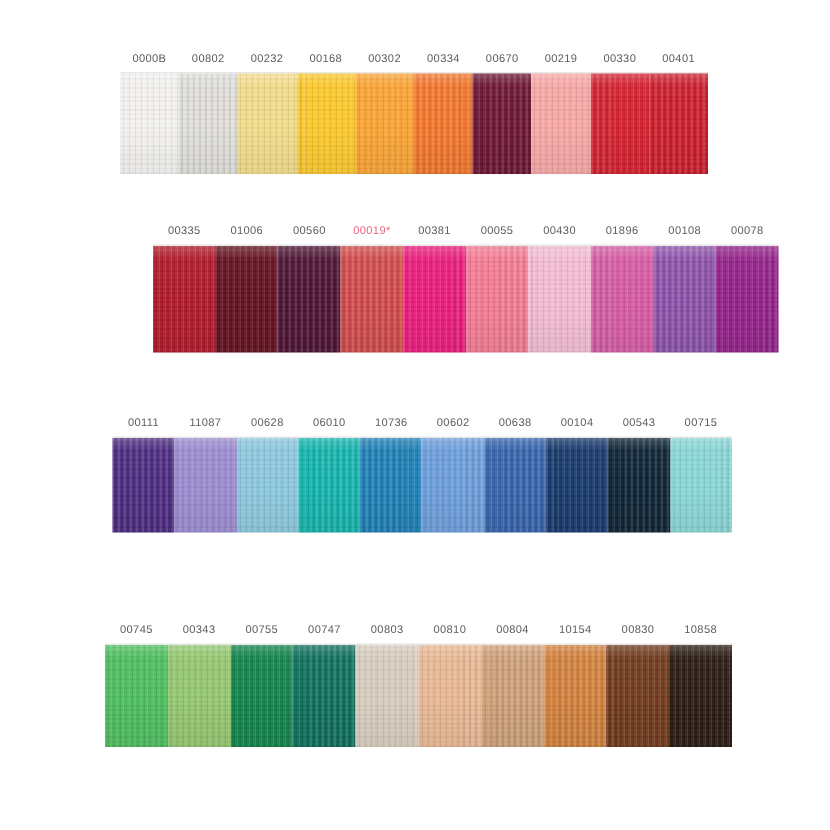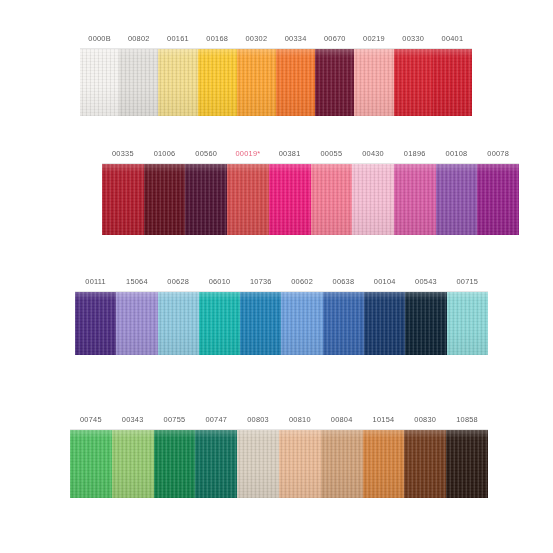--- a/index.html
+++ b/index.html
@@ -116,21 +116,21 @@
   }
 </style>
 </head>
 <body>
 
 <div id="chart-root" style="background: rgb(255, 255, 255);">
     <div class="palette-row" style="left: 80px; top: 30px; width: 392px; height: 86px;">
       <div class="label-strip" style="height: 18px;">
         <div class="swatch-label">0000B</div>
         <div class="swatch-label">00802</div>
-        <div class="swatch-label">00161</div>
+        <div class="swatch-label">00232</div>
         <div class="swatch-label">00168</div>
         <div class="swatch-label">00302</div>
         <div class="swatch-label">00334</div>
         <div class="swatch-label">00670</div>
         <div class="swatch-label">00219</div>
         <div class="swatch-label">00330</div>
         <div class="swatch-label">00401</div>
       </div>
       <div class="swatch-strip" style="height: 68px;">
         <div class="swatch" style="background: rgb(244, 242, 239);"></div>
@@ -167,21 +167,21 @@
         <div class="swatch" style="background: rgb(243, 123, 147);"></div>
         <div class="swatch" style="background: rgb(244, 188, 210);"></div>
         <div class="swatch" style="background: rgb(214, 91, 164);"></div>
         <div class="swatch" style="background: rgb(140, 82, 170);"></div>
         <div class="swatch" style="background: rgb(147, 32, 137);"></div>
       </div>
     </div>
     <div class="palette-row" style="left: 75px; top: 273px; width: 413px; height: 82px;">
       <div class="label-strip" style="height: 18px;">
         <div class="swatch-label">00111</div>
-        <div class="swatch-label">15064</div>
+        <div class="swatch-label">11087</div>
         <div class="swatch-label">00628</div>
         <div class="swatch-label">06010</div>
         <div class="swatch-label">10736</div>
         <div class="swatch-label">00602</div>
         <div class="swatch-label">00638</div>
         <div class="swatch-label">00104</div>
         <div class="swatch-label">00543</div>
         <div class="swatch-label">00715</div>
       </div>
       <div class="swatch-strip" style="height: 64px;">
@@ -191,21 +191,21 @@
         <div class="swatch" style="background: rgb(19, 180, 173);"></div>
         <div class="swatch" style="background: rgb(28, 127, 181);"></div>
         <div class="swatch" style="background: rgb(107, 157, 220);"></div>
         <div class="swatch" style="background: rgb(53, 99, 172);"></div>
         <div class="swatch" style="background: rgb(22, 56, 107);"></div>
         <div class="swatch" style="background: rgb(12, 34, 52);"></div>
         <div class="swatch" style="background: rgb(138, 214, 214);"></div>
       </div>
     </div>
     <div class="palette-row" style="left: 70px; top: 411px; width: 418px; height: 87px;">
-      <div class="label-strip" style="height: 18px;">
+      <div class="label-strip" style="height: 18px; justify-content: flex-end;">
         <div class="swatch-label">00745</div>
         <div class="swatch-label">00343</div>
         <div class="swatch-label">00755</div>
         <div class="swatch-label">00747</div>
         <div class="swatch-label">00803</div>
         <div class="swatch-label">00810</div>
         <div class="swatch-label">00804</div>
         <div class="swatch-label">10154</div>
         <div class="swatch-label">00830</div>
         <div class="swatch-label">10858</div>

